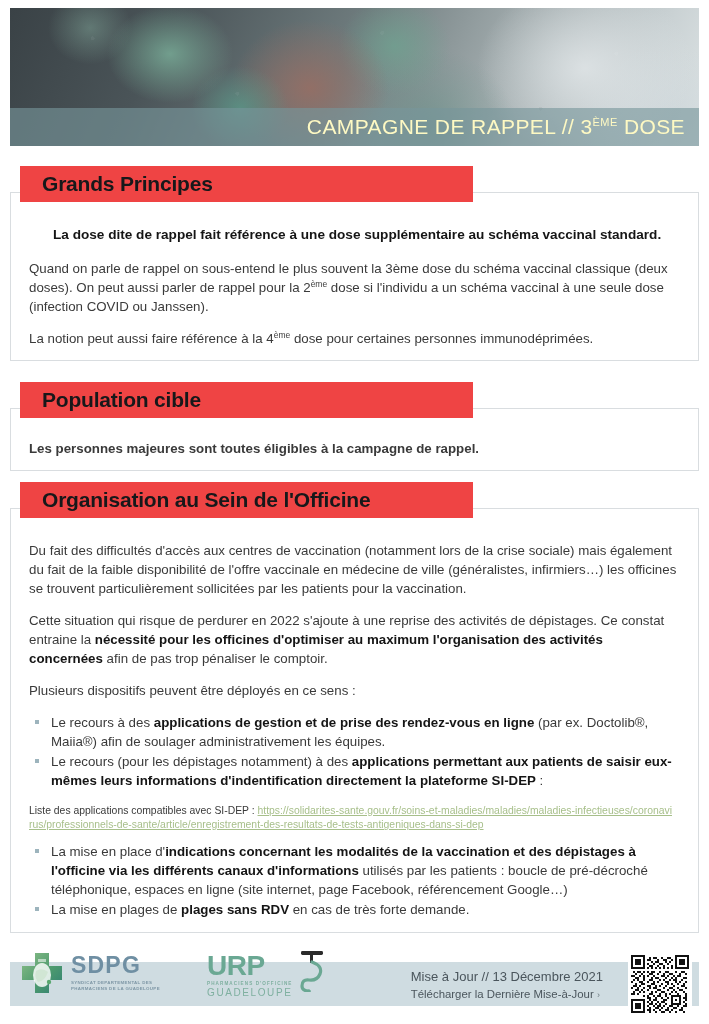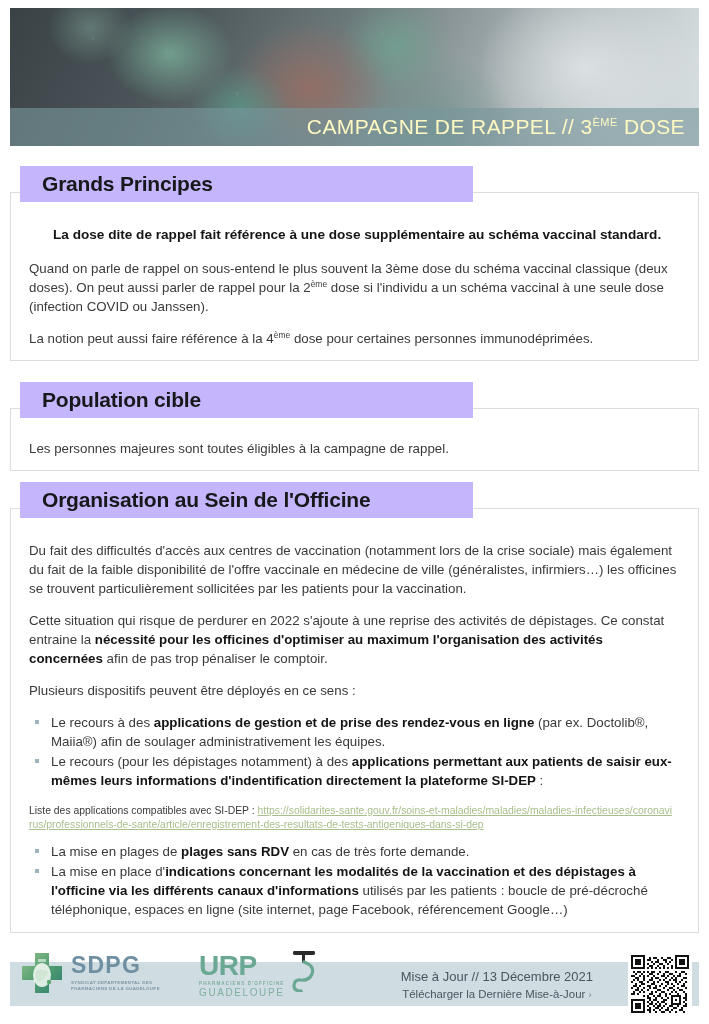--- a/index.html
+++ b/index.html
@@ -90,21 +90,21 @@
     line-height: 0;
   }
 
   
   .section { position: absolute; left: 10px; width: 689px; }
   .section-head {
     position: absolute;
     left: 10px;
     width: 453px;
     height: 36px;
-    background: #c4b5fd;
+    background: #ef4444;
     display: flex;
     align-items: center;
     padding-left: 22px;
     z-index: 3;
   }
   .section-head h2 {
     margin: 0;
     font-size: 21px;
     font-weight: bold;
     color: #17181a;
@@ -181,21 +181,21 @@
     width: 689px;
     height: 44px;
     background: #cfdce1;
   }
   .footer-logos {
     position: absolute;
     left: 18px;
     top: 948px;
     display: flex;
     align-items: center;
-    gap: 20px;
+    gap: 28px;
     z-index: 4;
   }
   .logo-sdpg { display: flex; align-items: center; gap: 5px; }
   .cross-wrap { width: 48px; height: 48px; position: relative; }
   .logo-sdpg-text { display: flex; flex-direction: column; line-height: 1; }
   .logo-sdpg-main {
     font-size: 23px;
     font-weight: bold;
     color: #6f8fa3;
     letter-spacing: 1.2px;
@@ -227,23 +227,23 @@
   .logo-urp-sub2 {
     font-size: 10px;
     font-weight: normal;
     color: #7fb0a0;
     letter-spacing: 1.6px;
     margin-top: 1px;
   }
 
   .footer-meta {
     position: absolute;
-    right: 116px;
+    right: 106px;
     top: 968px;
-    text-align: center;
+    text-align: left;
     color: #4a555c;
     z-index: 4;
   }
   .footer-date { font-size: 13px; line-height: 18px; }
   .footer-dl { font-size: 11.4px; line-height: 16px; }
   .footer-dl .arrow { font-size: 9px; color: #6d7a81; }
 
   .qr-wrap {
     position: absolute;
     left: 628px;
@@ -272,21 +272,21 @@
     <p class="lead" style="margin-top:18px;padding-left:24px;">La dose dite de rappel  fait référence à une dose supplémentaire au schéma vaccinal standard.</p>
     <p class="body"><span>Quand on parle de rappel on sous-entend le plus souvent la 3ème dose du schéma vaccinal classique (deux doses). On peut aussi parler de rappel pour la 2</span><sup class="ord">ème</sup><span> dose si l'individu a un schéma vaccinal à une seule dose (infection COVID ou Janssen).</span></p>
     <p class="body"><span>La notion peut aussi faire référence à la 4</span><sup class="ord">ème</sup><span> dose pour certaines personnes immunodéprimées.</span></p>
   </div>
   <div class="section-head" style="top:0;">
     <h2>Grands Principes</h2>
   </div>
 </div>
 
 <div class="section" style="top:382px;">
-  <div class="section-box" style="top:26px; min-height:44px;">
+  <div class="section-box" style="top:26px; min-height:44px;font-weight:bold;">
     <p class="body" style="margin-top:16px;">Les personnes majeures sont toutes éligibles à la campagne de rappel.</p>
   </div>
   <div class="section-head" style="top:0;">
     <h2>Population cible</h2>
   </div>
 </div>
 
 <div class="section" style="top:482px;">
   <div class="section-box" style="top:26px; min-height:408px;">
 
@@ -305,25 +305,25 @@
         <span class="bullet-mark"></span>
         <span>Le recours (pour les dépistages notamment) à des </span><span class="b">applications permettant aux patients de saisir eux-mêmes leurs informations d'indentification directement la plateforme SI-DEP</span><span> :</span>
       </li>
     </ul>
 
     <p class="link-note"><span>Liste des applications compatibles avec SI-DEP : </span><a href="#">https://solidarites-sante.gouv.fr/soins-et-maladies/maladies/maladies-infectieuses/coronavirus/professionnels-de-sante/article/enregistrement-des-resultats-de-tests-antigeniques-dans-si-dep</a></p>
 
     <ul class="bullets">
       <li>
         <span class="bullet-mark"></span>
-        <span>La mise en plages de </span><span class="b">plages sans RDV</span><span> en cas de très forte demande.</span>
+        <span>La mise en place d'</span><span class="b">indications concernant les modalités de la vaccination et des dépistages à l'officine via les différents canaux d'informations</span><span> utilisés par les patients : boucle de pré-décroché téléphonique, espaces en ligne (site internet, page Facebook,  référencement Google…)</span>
       </li>
       <li>
         <span class="bullet-mark"></span>
-        <span>La mise en place d'</span><span class="b">indications concernant les modalités de la vaccination et des dépistages à l'officine via les différents canaux d'informations</span><span> utilisés par les patients : boucle de pré-décroché téléphonique, espaces en ligne (site internet, page Facebook,  référencement Google…)</span>
+        <span>La mise en plages de </span><span class="b">plages sans RDV</span><span> en cas de très forte demande.</span>
       </li>
     </ul>
 
   </div>
   <div class="section-head" style="top:0;">
     <h2>Organisation au Sein de l'Officine</h2>
   </div>
 </div>
 
 <div class="footer-bar"></div>

